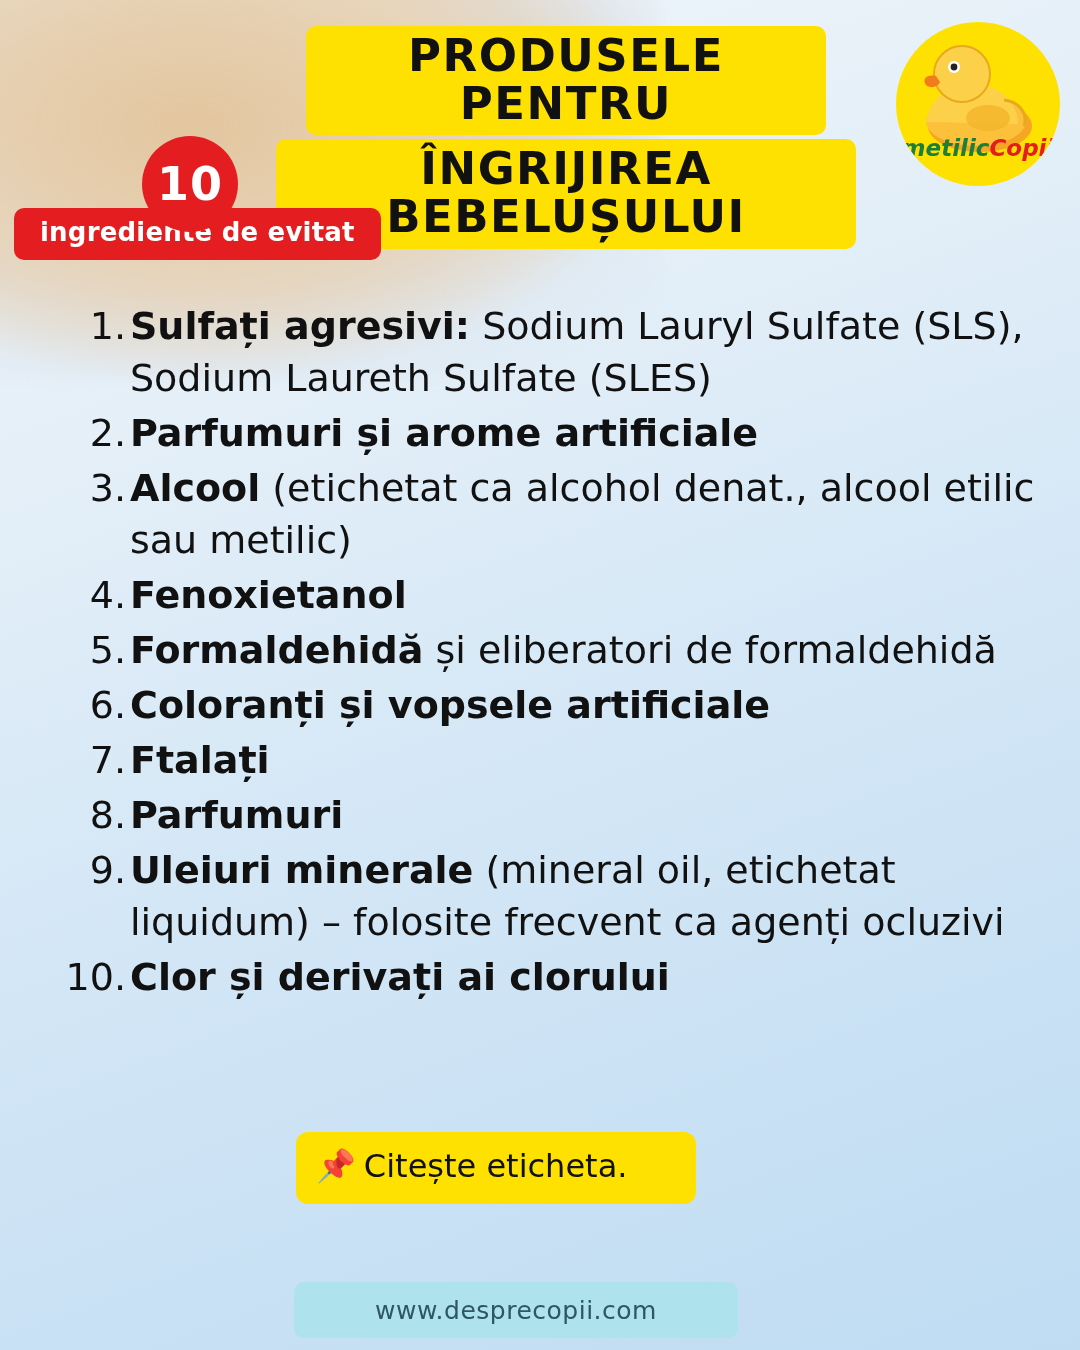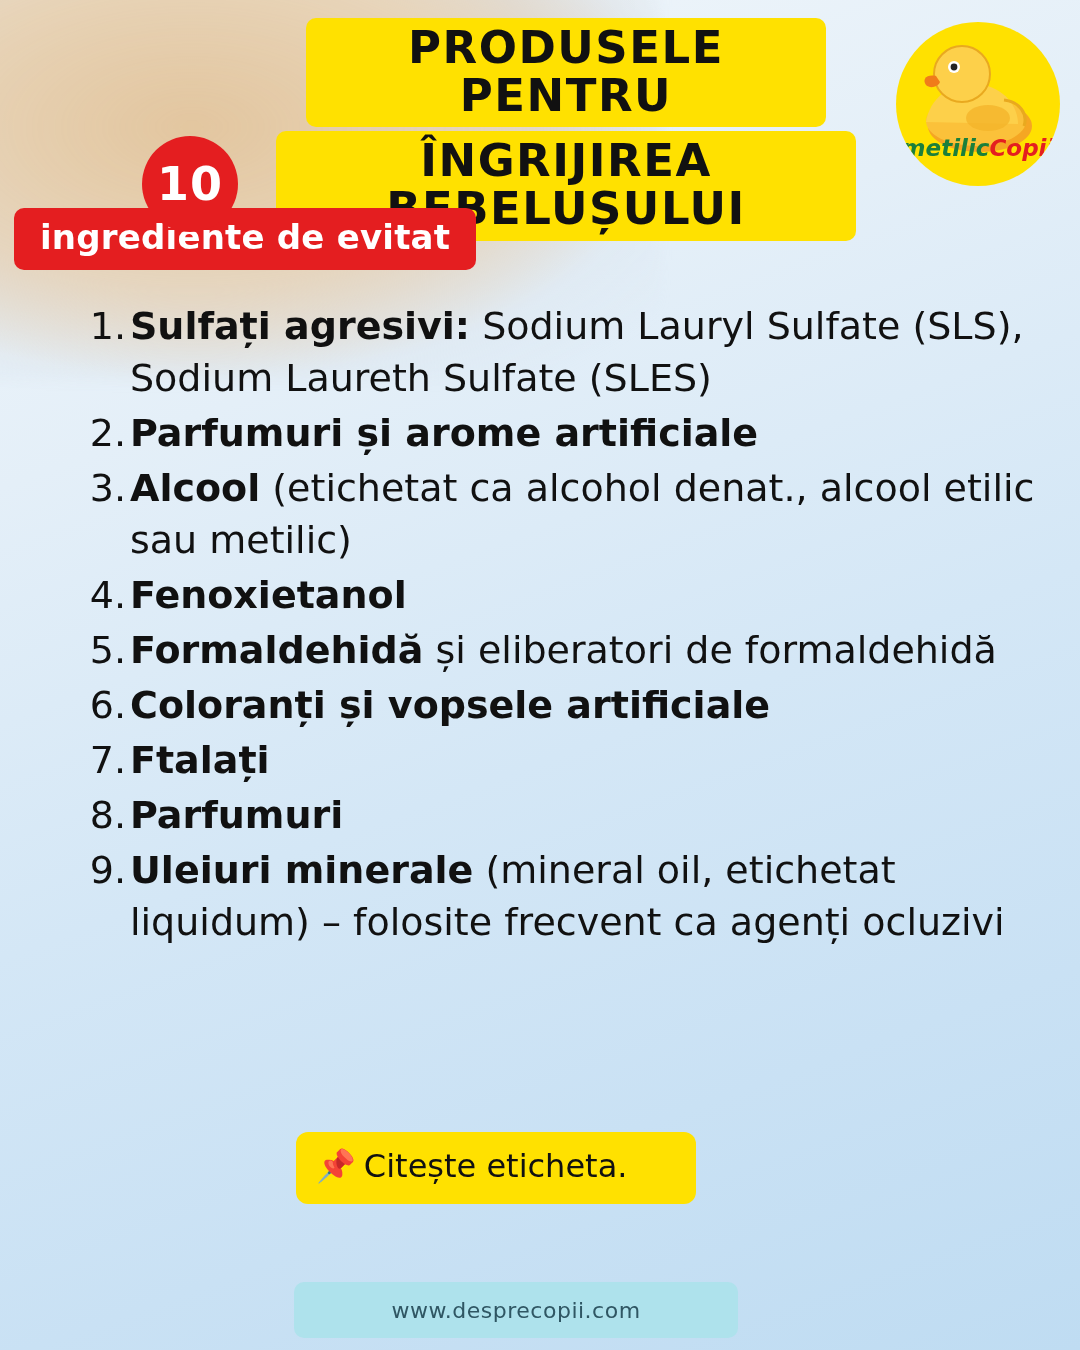--- a/index.html
+++ b/index.html
@@ -53,21 +53,21 @@
     text-align: center;
     border-radius: 10px;
     padding: 6px 18px 8px 18px;
     box-sizing: border-box;
     line-height: 1.06;
     text-transform: uppercase;
   }
   .title-line.l1 {
     font-size: 45px;
     width: 520px;
-    margin: 0 auto 4px auto;
+    margin: 8px auto 4px auto;
   }
   .title-line.l2 {
     font-size: 45px;
     width: 580px;
     margin: 0 auto;
   }
 
   
   .badge-ten {
     position: absolute;
@@ -86,21 +86,21 @@
     letter-spacing: 1px;
     z-index: 3;
   }
 
   .subtitle-bar {
     position: absolute;
     left: 14px;
     top: 208px;
     background: #e41e20;
     color: #ffffff;
-    font-size: 34px;
+    font-size: 26px;
     font-weight: 600;
     padding: 9px 26px 13px 26px;
     border-radius: 10px;
     letter-spacing: 0.2px;
     z-index: 2;
   }
 
   
   .logo {
     position: absolute;
@@ -198,21 +198,21 @@
     top: 1282px;
     width: 444px;
     height: 56px;
     background: #aee2ec;
     border-radius: 10px;
     display: flex;
     align-items: center;
     justify-content: center;
   }
   .url-bar span {
-    font-size: 22px;
+    font-size: 25px;
     color: #2f5663;
     letter-spacing: 0.5px;
   }
 </style>
 </head>
 <body>
 
 <div id="page">
 
   <div class="warm-wash"></div>
@@ -274,20 +274,24 @@
       <span class="txt"><b>Ftalați</b><span></span></span>
     </li>
     <li>
       <span class="num">8.</span>
       <span class="txt"><b>Parfumuri</b><span></span></span>
     </li>
     <li>
       <span class="num">9.</span>
       <span class="txt"><b>Uleiuri minerale</b><span> (mineral oil, etichetat liquidum) – folosite frecvent ca agenți ocluzivi</span></span>
     </li>
+    <li>
+      <span class="num">10.</span>
+      <span class="txt"><b>Clor și derivați ai clorului</b><span></span></span>
+    </li>
   </ul>
 
   <div class="cta">
     <div class="cta-line">
       <span class="pin">📌</span><span>Citește eticheta.</span>
     </div>
   </div>
 
   <div class="url-bar">
     <span>www.desprecopii.com</span>

